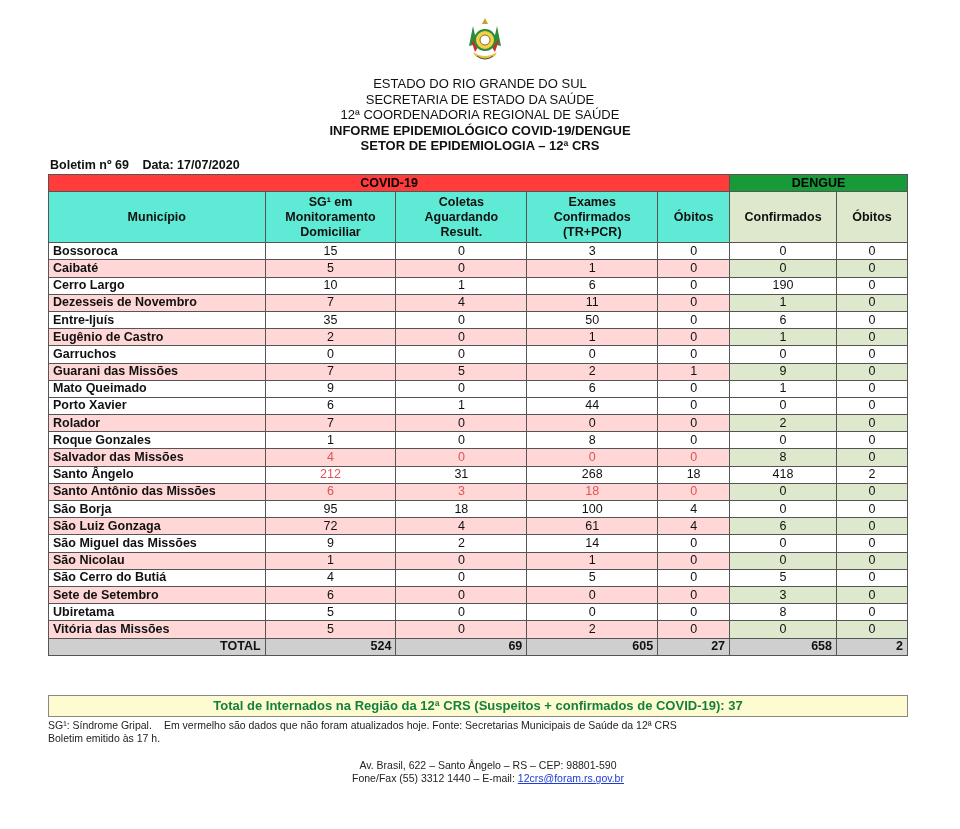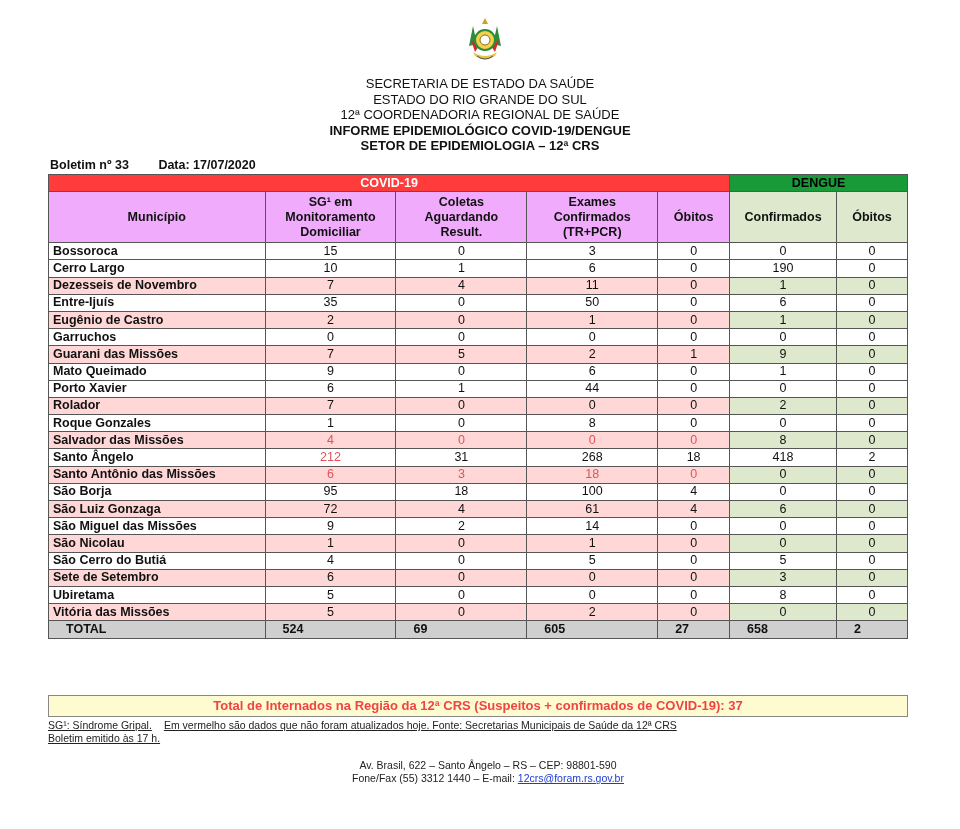--- a/index.html
+++ b/index.html
@@ -5,39 +5,39 @@
   * { box-sizing: border-box; margin: 0; padding: 0; }
   html, body { width: 960px; height: 829px; background: #ffffff; overflow: hidden; }
   body { font-family: "Liberation Sans", sans-serif; color: #111; position: relative; }
 
   .crest { position: absolute; left: 465px; top: 16px; width: 40px; height: 48px; }
 
   .header-lines { position: absolute; left: 0; top: 76px; width: 960px; text-align: center; font-size: 13px; line-height: 15.5px; }
   .header-lines .bold { font-weight: bold; }
 
   .bulletin { position: absolute; left: 50px; top: 158px; font-size: 12.5px; font-weight: bold; }
-  .bulletin span + span { margin-left: 26px; }
+  .bulletin span + span { margin-left: 10px; }
 
   table.main { position: absolute; left: 48px; top: 174px; width: 860px; border-collapse: collapse; font-size: 12.5px; }
   table.main td, table.main th { border: 1px solid #555; padding: 0 4px; height: 17.2px; line-height: 15px; }
-  .grp-covid { background: #ff3b3b; color: #ffffff; font-weight: bold; text-align: center; height: 17px; }
+  .grp-covid { background: #ff3b3b; color: #000000; font-weight: bold; text-align: center; height: 17px; }
   .grp-dengue { background: #179a37; color: #000000; font-weight: bold; text-align: center; }
   .col-h { font-weight: bold; text-align: center; font-size: 12.5px; line-height: 15px; height: 51px !important; }
-  .col-h.c { background: #f0abfc; }
+  .col-h.c { background: #5eead4; }
   .col-h.d { background: #dde8cc; }
   td.mun { font-weight: bold; text-align: left; padding-left: 7px; }
   td.num { text-align: center; }
   tr.alt td { background: #ffd7d7; }
   tr.alt td.dg { background: #dde8cc; }
   td.stale { color: #e0535a; }
-  tr.total td { background: #cfcfcf; font-weight: bold; text-align: left; padding-left: 17px; }
-
-  .internados { position: absolute; left: 48px; top: 695px; width: 860px; height: 22px; background: #fffbd0; border: 1px solid #888; color: #ef4444; font-weight: bold; font-size: 13px; text-align: center; line-height: 20px; }
-
-  .notes { position: absolute; left: 48px; top: 719px; font-size: 10.5px; line-height: 13px; color: #222; text-decoration: underline; }
+  tr.total td { background: #cfcfcf; font-weight: bold; text-align: right; padding-left: 17px; }
+
+  .internados { position: absolute; left: 48px; top: 695px; width: 860px; height: 22px; background: #fffbd0; border: 1px solid #888; color: #15803d; font-weight: bold; font-size: 13px; text-align: center; line-height: 20px; }
+
+  .notes { position: absolute; left: 48px; top: 719px; font-size: 10.5px; line-height: 13px; color: #222; }
   .notes .sp { margin-left: 12px; }
 
   .address { position: absolute; left: 8px; top: 759px; width: 960px; text-align: center; font-size: 10.5px; line-height: 13px; color: #222; }
   .address a { color: #1d3bd6; text-decoration: underline; }
 </style>
 </head>
 <body>
 
 <svg class="crest" viewBox="0 0 40 48">
   <path d="M20 2 L23 8 L17 8 Z" fill="#c9a227"></path>
@@ -45,29 +45,29 @@
   <path d="M32 10 L36 30 L28 28 Z" fill="#2e8b3a"></path>
   <path d="M6 24 L10 36 L14 30 Z" fill="#d12b2b"></path>
   <path d="M34 24 L30 36 L26 30 Z" fill="#d12b2b"></path>
   <circle cx="20" cy="24" r="10" fill="#f2d24a" stroke="#2e8b3a" stroke-width="2"></circle>
   <circle cx="20" cy="24" r="5" fill="#ffffff" stroke="#8a6d1a" stroke-width="1"></circle>
   <path d="M8 36 Q20 44 32 36 L30 40 Q20 47 10 40 Z" fill="#e6c64a"></path>
   <path d="M12 40 Q20 46 28 40" stroke="#555" stroke-width="1" fill="none"></path>
 </svg>
 
 <div class="header-lines">
+  <div>ESTADO DO RIO GRANDE DO SUL</div>
   <div>SECRETARIA DE ESTADO DA SAÚDE</div>
-  <div>ESTADO DO RIO GRANDE DO SUL</div>
   <div>12ª COORDENADORIA REGIONAL DE SAÚDE</div>
   <div class="bold">INFORME EPIDEMIOLÓGICO COVID-19/DENGUE</div>
   <div class="bold">SETOR DE EPIDEMIOLOGIA – 12ª CRS</div>
 </div>
 
 <div class="bulletin">
-  <span>Boletim nº 33</span>
+  <span>Boletim nº 69</span>
   <span>Data: 17/07/2020</span>
 </div>
 
 <table class="main">
   <colgroup>
     <col style="width:217px">
       <col style="width:131px">
       <col style="width:131px">
       <col style="width:131px">
       <col style="width:72px">
@@ -104,20 +104,29 @@
   <tbody id="tbody">
       <tr>
         <td class="mun">Bossoroca</td>
         <td class="num">15</td>
         <td class="num">0</td>
         <td class="num">3</td>
         <td class="num">0</td>
         <td class="num dg">0</td>
         <td class="num dg">0</td>
       </tr>
+      <tr class="alt">
+        <td class="mun">Caibaté</td>
+        <td class="num">5</td>
+        <td class="num">0</td>
+        <td class="num">1</td>
+        <td class="num">0</td>
+        <td class="num dg">0</td>
+        <td class="num dg">0</td>
+      </tr>
       <tr>
         <td class="mun">Cerro Largo</td>
         <td class="num">10</td>
         <td class="num">1</td>
         <td class="num">6</td>
         <td class="num">0</td>
         <td class="num dg">190</td>
         <td class="num dg">0</td>
       </tr>
       <tr class="alt">

